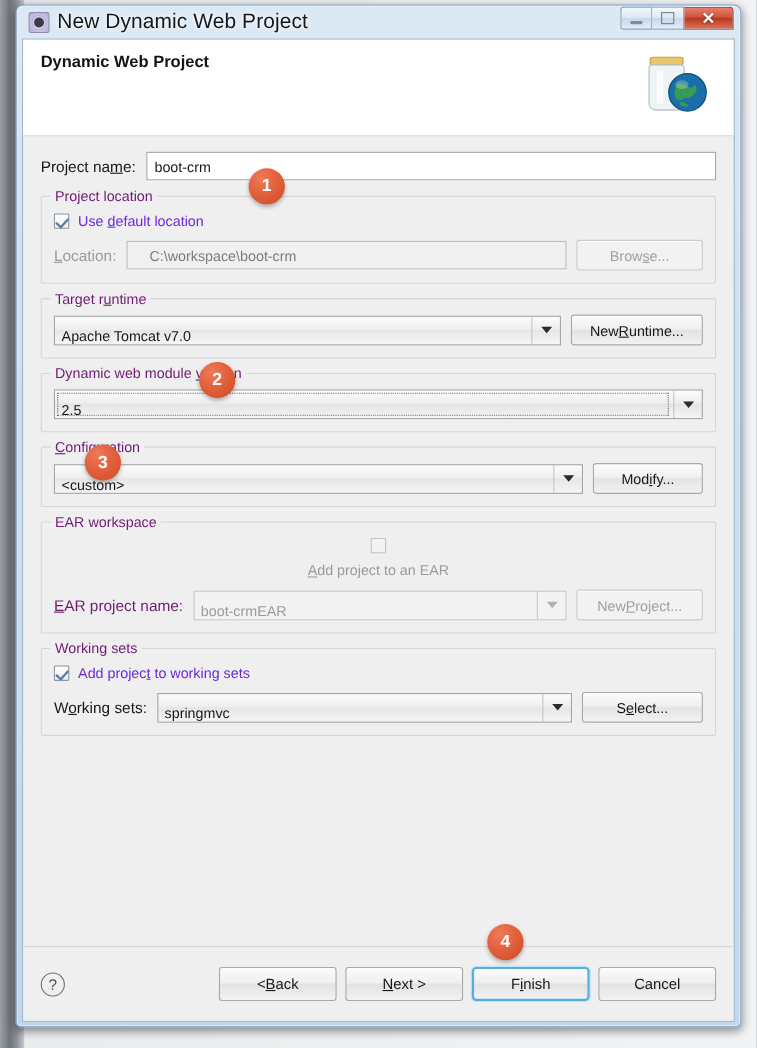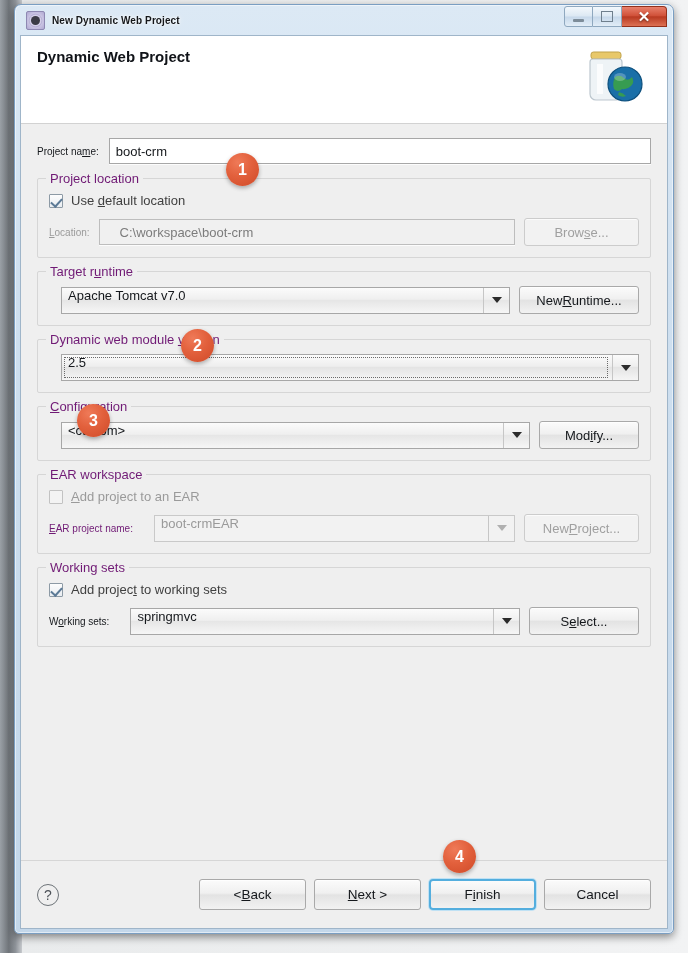--- a/index.html
+++ b/index.html
@@ -55,25 +55,24 @@
     flex: 0 0 auto;
   }
   .title-icon::after {
     content: "";
     position: absolute; left: 4px; top: 4px;
     width: 9px; height: 9px; border-radius: 50%;
     background: #3c3c46;
     box-shadow: 0 0 0 1.5px #d4cfe8;
   }
   .title-text {
-    font-size: 10px;
+    font-size: 19px;
     color: #15171a;
     text-shadow: 0 0 3px rgba(255,255,255,0.95), 0 0 6px rgba(255,255,255,0.8);
     letter-spacing: 0.1px;
-    font-weight: bold;
   }
   .caption-buttons {
     position: absolute; right: 1px; top: 1px;
     display: flex;
   }
   .cap-btn {
     width: 29px; height: 21px;
     border: 1px solid #8fa8bf;
     border-left: none;
     background: linear-gradient(180deg, #f3f8fc 0%, #dce8f3 48%, #c6d8ea 52%, #e2edf7 100%);
@@ -141,21 +140,21 @@
   .body {
     padding: 14px 16px 0 16px;
   }
 
   .row-projname {
     display: flex;
     align-items: center;
     margin-bottom: 14px;
     position: relative;
   }
-  .lbl { font-size: 10px; color: #15181c; white-space: nowrap; }
+  .lbl { font-size: 14px; color: #15181c; white-space: nowrap; }
   .lbl u { text-decoration: underline; }
 
   .textfield {
     border: 1px solid #a7a7a7;
     background: #fff;
     height: 26px;
     font-size: 13px;
     color: #15181c;
     padding: 0 6px;
     display: flex; align-items: center;
@@ -179,22 +178,22 @@
   }
   .group > .group-title {
     position: absolute;
     top: -8px; left: 8px;
     background: #efefef;
     padding: 0 4px;
     font-size: 13px;
     color: #701a75;
   }
 
-  .chkrow { display: flex; align-items: center; gap: 8px; font-size: 13px; color: #404040; margin-bottom: 10px; }
-  .chkrow.disabled { color: #9a9a9a; }
+  .chkrow { display: flex; align-items: center; gap: 8px; font-size: 13px; color: #6d28d9; margin-bottom: 10px; }
+  .chkrow.disabled { color: #9a9a9a; flex-direction: column; }
   .checkbox {
     width: 14px; height: 14px;
     border: 1px solid #8d9aa5;
     background: linear-gradient(180deg,#fdfdfd,#e9edf1);
     position: relative; flex: 0 0 auto;
     border-radius: 1px;
   }
   .checkbox.checked::after {
     content: "";
     position: absolute; left: 3px; top: 1px;
@@ -204,25 +203,24 @@
     transform: rotate(42deg);
   }
   .checkbox.disabled { border-color: #c2c2c2; background: #f3f3f3; }
 
   .inline-row { display: flex; align-items: center; gap: 9px; }
 
   .combo {
     border: 1px solid #a7a7a7;
     background: linear-gradient(180deg,#fbfbfb 0%,#efefef 45%,#e6e6e6 50%,#f6f6f6 100%);
     height: 27px;
-    display: flex; align-items: flex-start;
+    display: flex; align-items: flex-end;
     font-size: 13px; color: #15181c;
     padding: 0 0 0 6px;
     position: relative;
-    margin-left: 12px;
   }
   .combo.disabled { color: #9a9a9a; background: #f2f2f2; border-color: #c9c9c9; }
   .combo.focusring {
     background: linear-gradient(180deg,#fbfbfb 0%,#eeeeee 45%,#e4e4e4 50%,#f5f5f5 100%);
   }
   .combo.focusring .combo-inner-dotted {
     position: absolute; left: 2px; top: 2px; right: 30px; bottom: 2px;
     border: 1px dotted #6a6a6a;
     pointer-events: none;
   }

